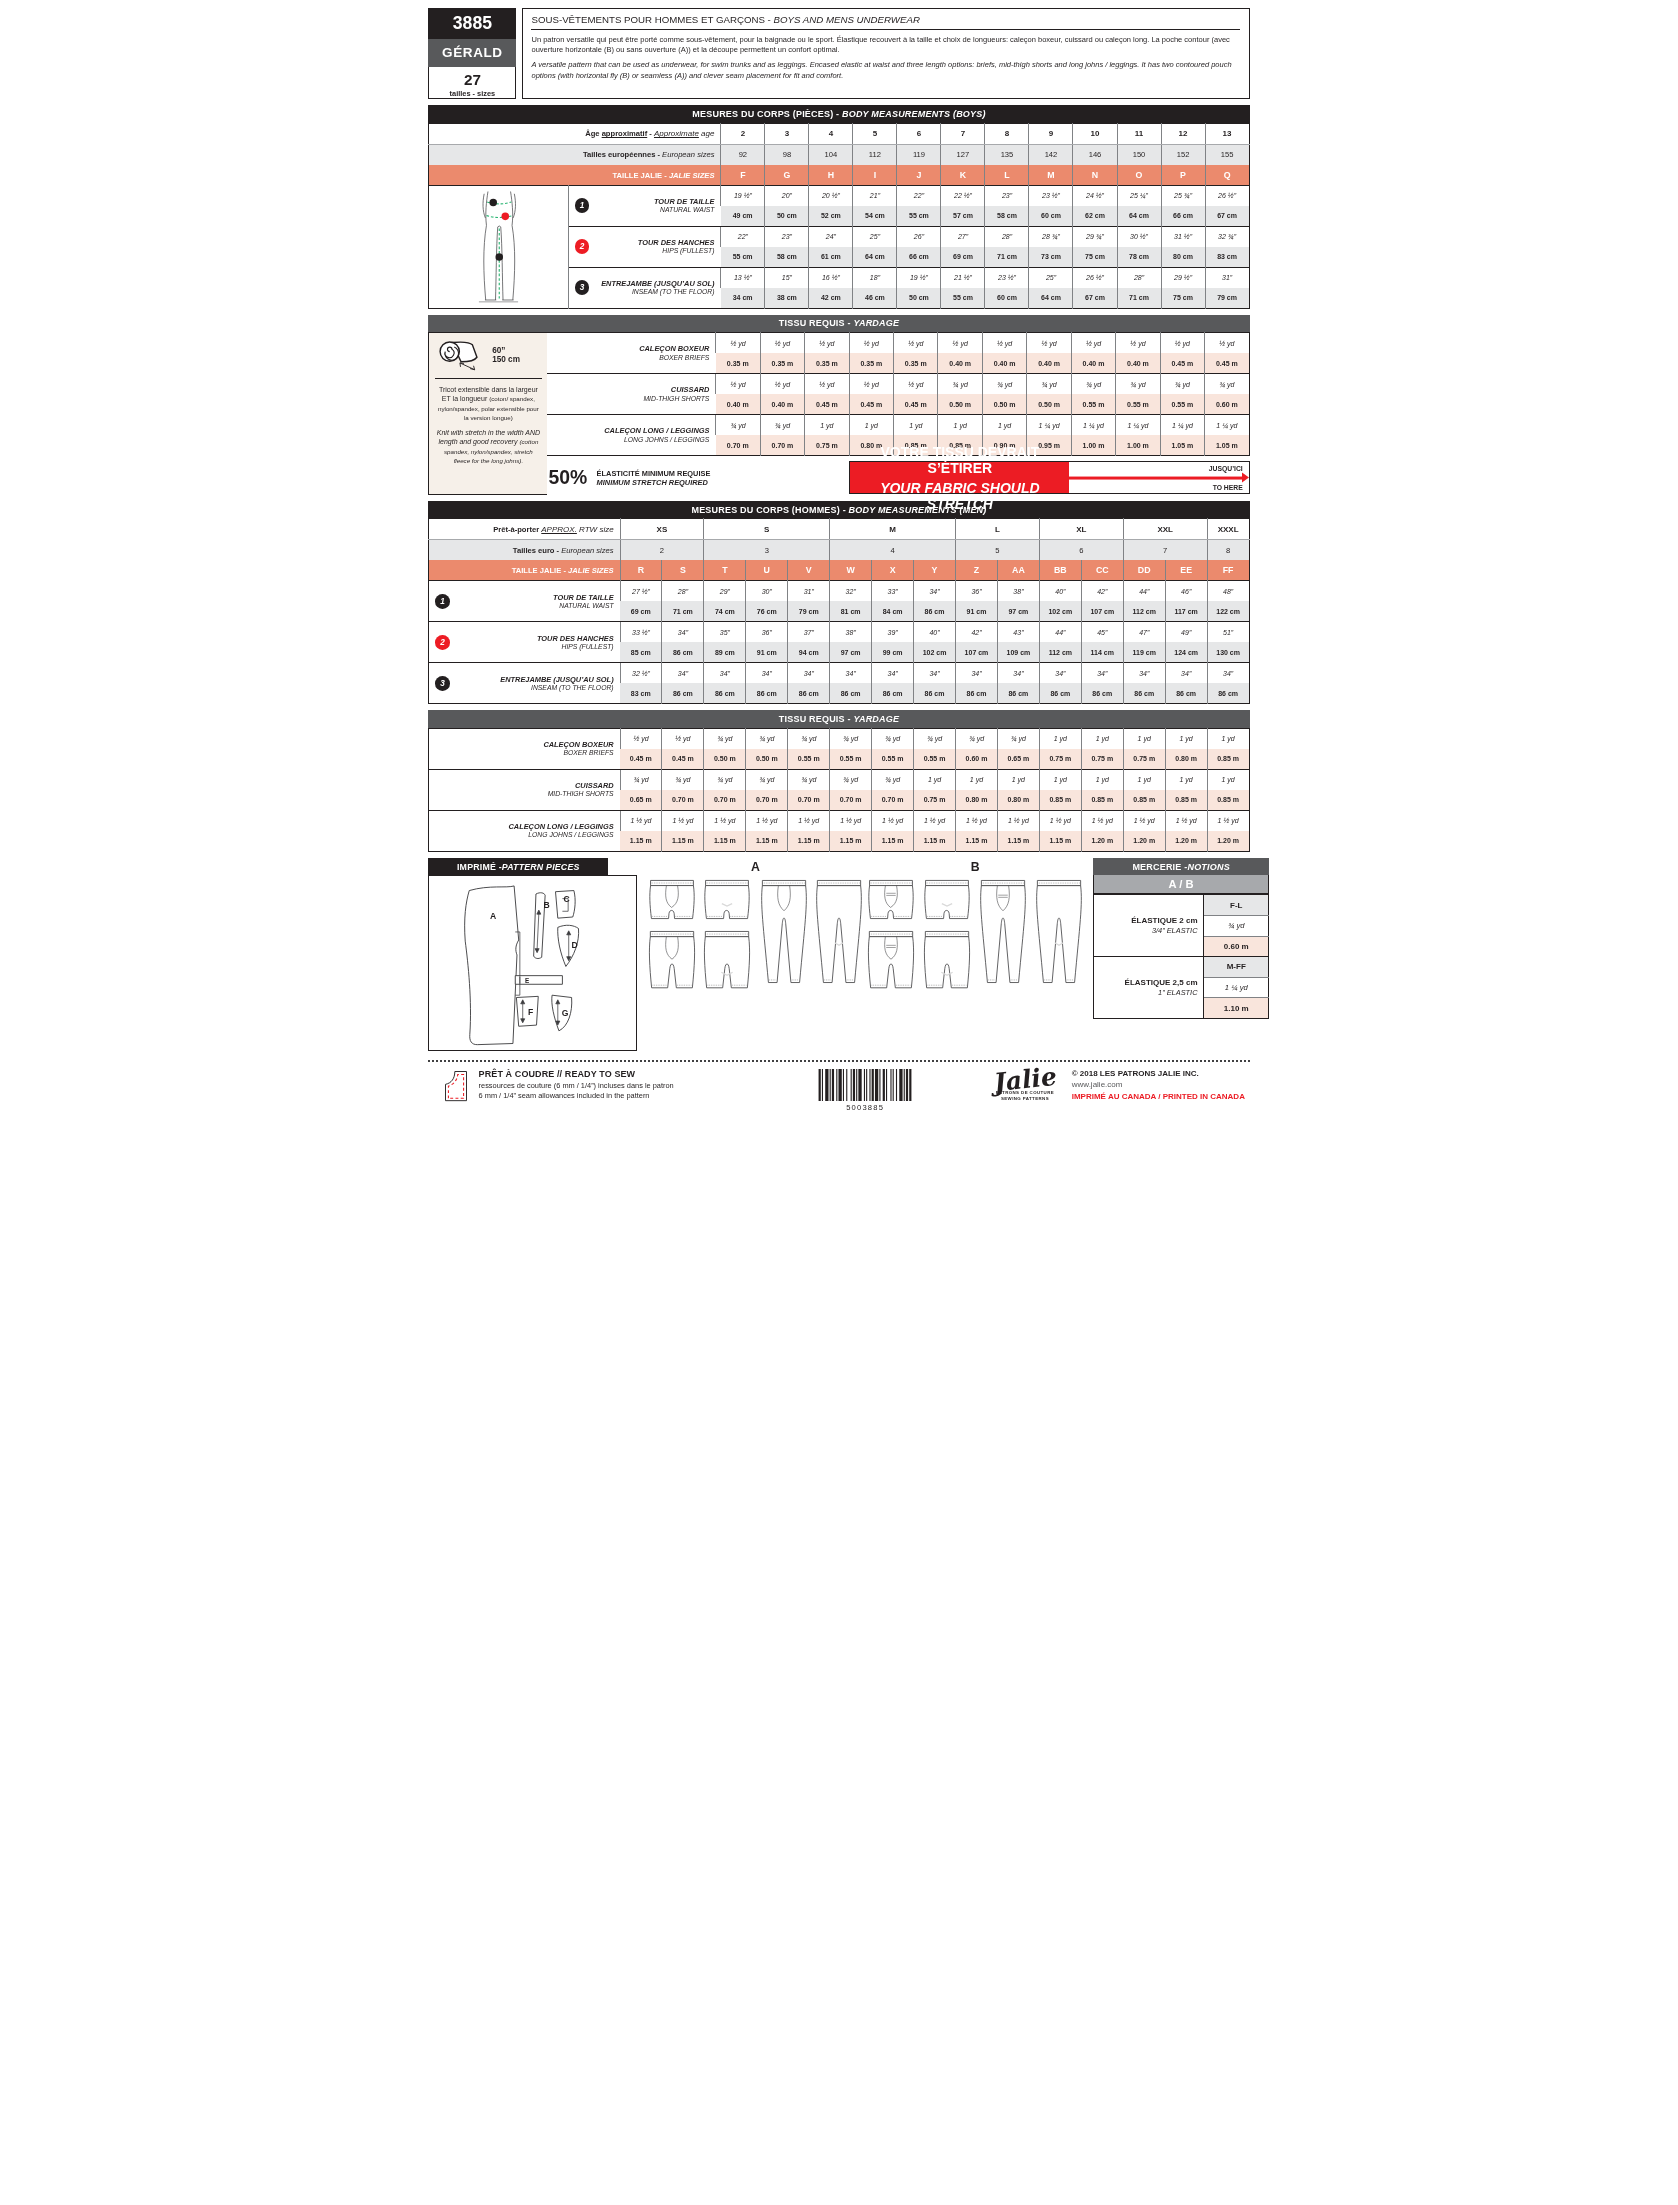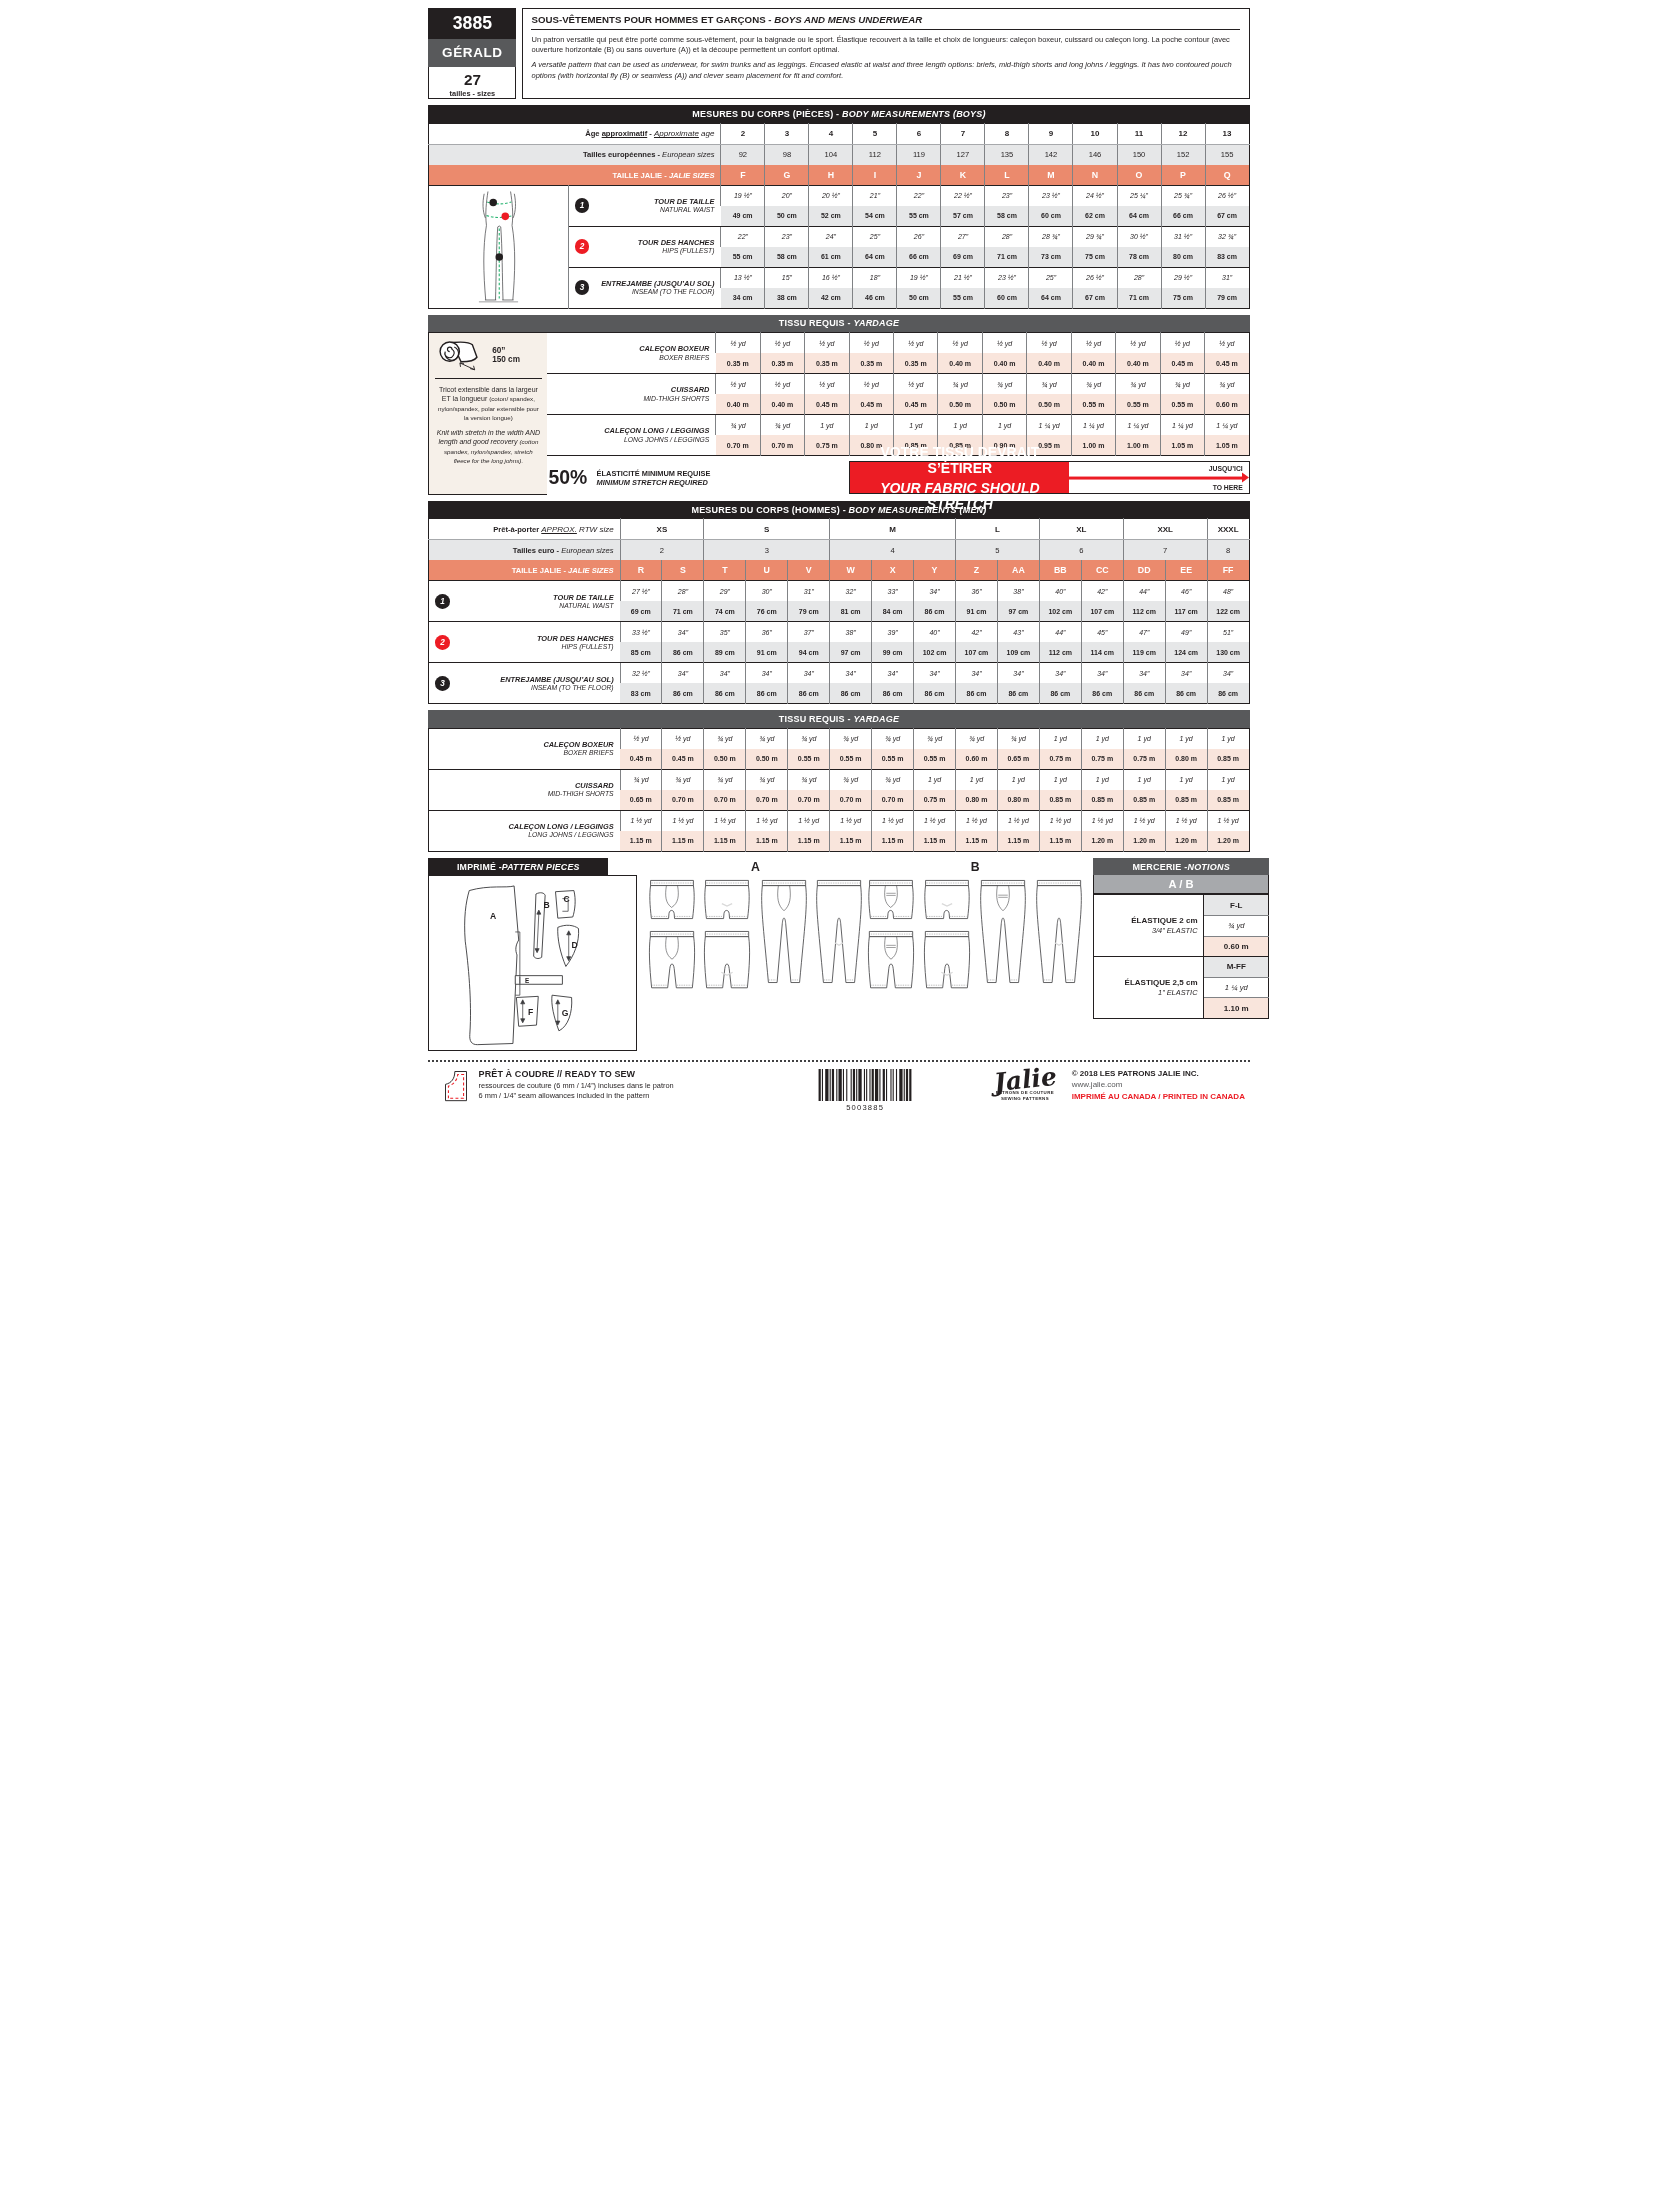--- a/index.html
+++ b/index.html
@@ -7,21 +7,21 @@
 
   
   .top{display:flex;gap:5.9px;}
   .id-col{width:88px;flex:none;display:flex;flex-direction:column;}
   .num-box{background:#231f20;color:#fff;font-weight:700;font-size:17.6px;text-align:center;padding:4.7px 0;}
   .name-box{background:#58595b;color:#fff;font-weight:700;font-size:13.5px;text-align:center;padding:6.5px 0;letter-spacing:0.6px;}
   .count-box{border:1.2px solid #231f20;border-top:none;flex:1;text-align:center;padding-top:4.7px;}
   .count{font-size:15.3px;font-weight:700;}
   .count-lab{font-size:7.4px;font-weight:700;}
   .desc-box{flex:1;border:1.2px solid #231f20;padding:4.7px 8.2px 3.5px;}
-  .pat-title{font-weight:700;font-size:9.7px;border-bottom:1.2px solid #231f20;padding-bottom:4.1px;margin-bottom:4.7px;}
+  .pat-title{font-weight:400;font-size:9.7px;border-bottom:1.2px solid #231f20;padding-bottom:4.1px;margin-bottom:4.7px;}
   .pat-title .ten{font-style:italic;}
   .dfr{font-size:7.5px;line-height:1.4;margin:1.2px 0 4.7px;}
   .den{font-size:7.5px;line-height:1.4;margin:0;font-style:italic;}
 
   
   .bar{height:17.6px;display:flex;align-items:center;justify-content:center;color:#fff;font-weight:700;font-size:9px;letter-spacing:0.2px;margin-top:5.9px;}
   .bar.black{background:#231f20;}
   .bar.dark{background:#58595b;}
   .bar .ben,.bar .be{font-style:italic;}
   .bar .bdash{white-space:pre;}

